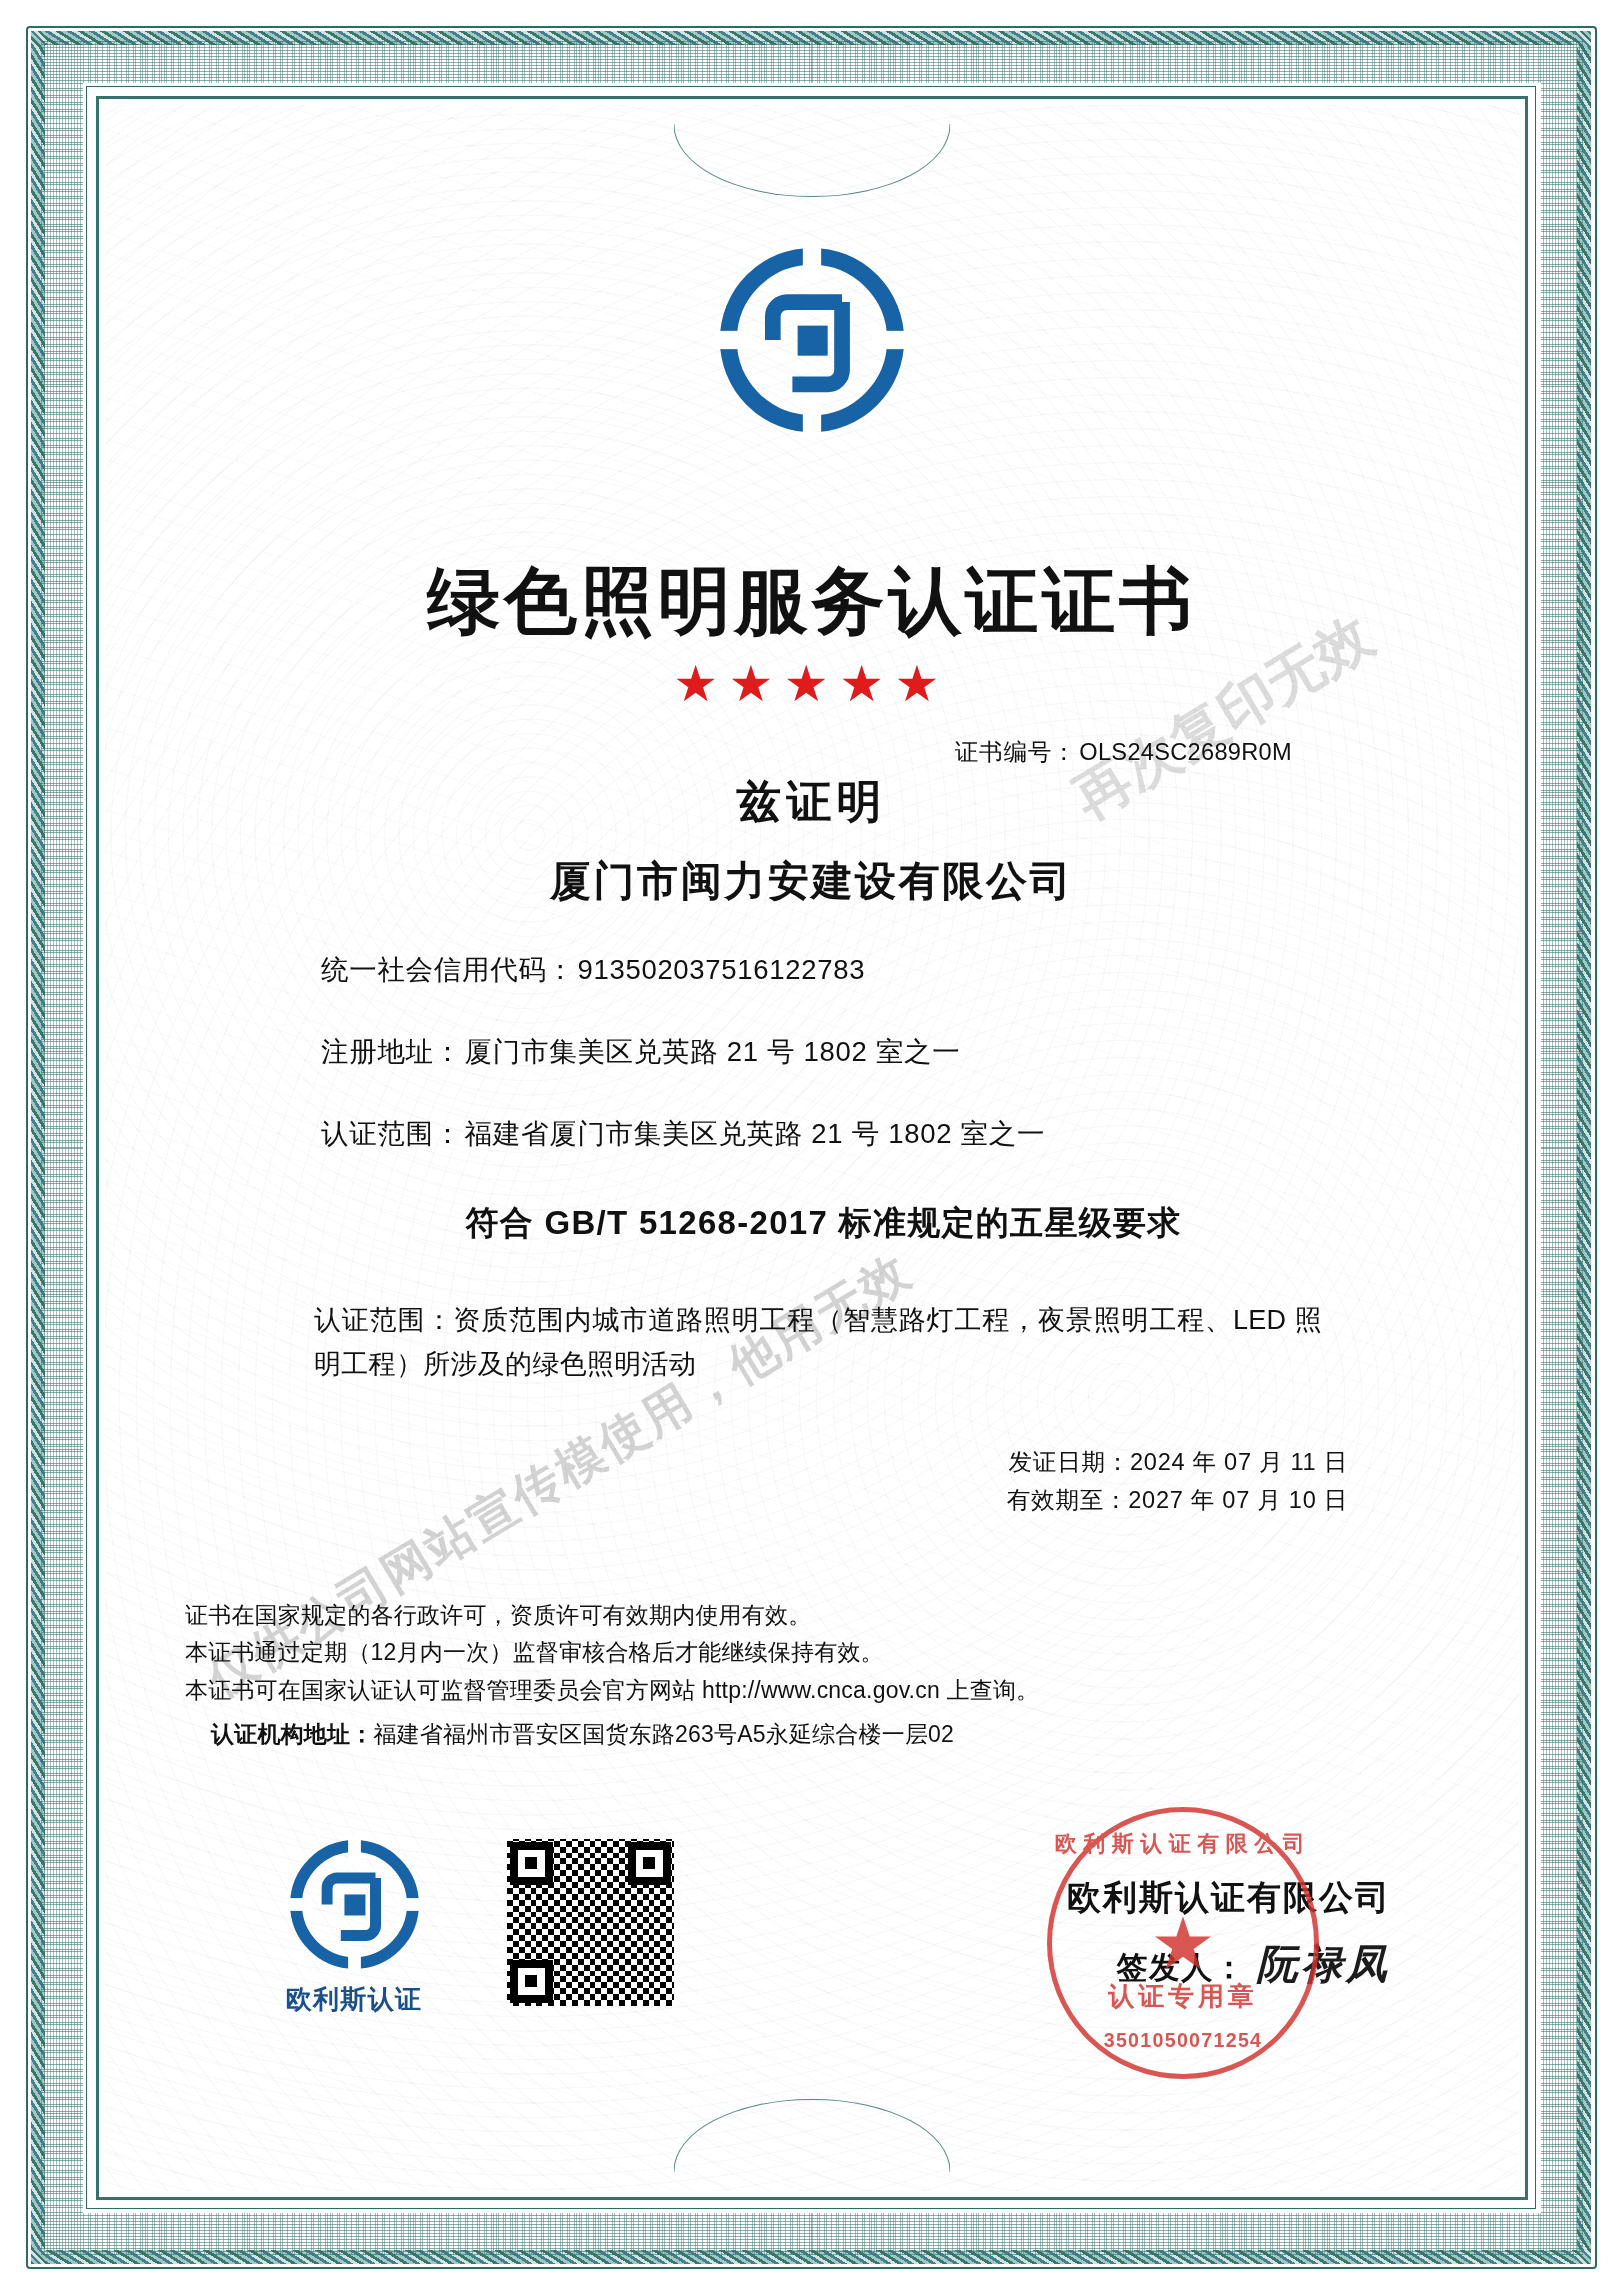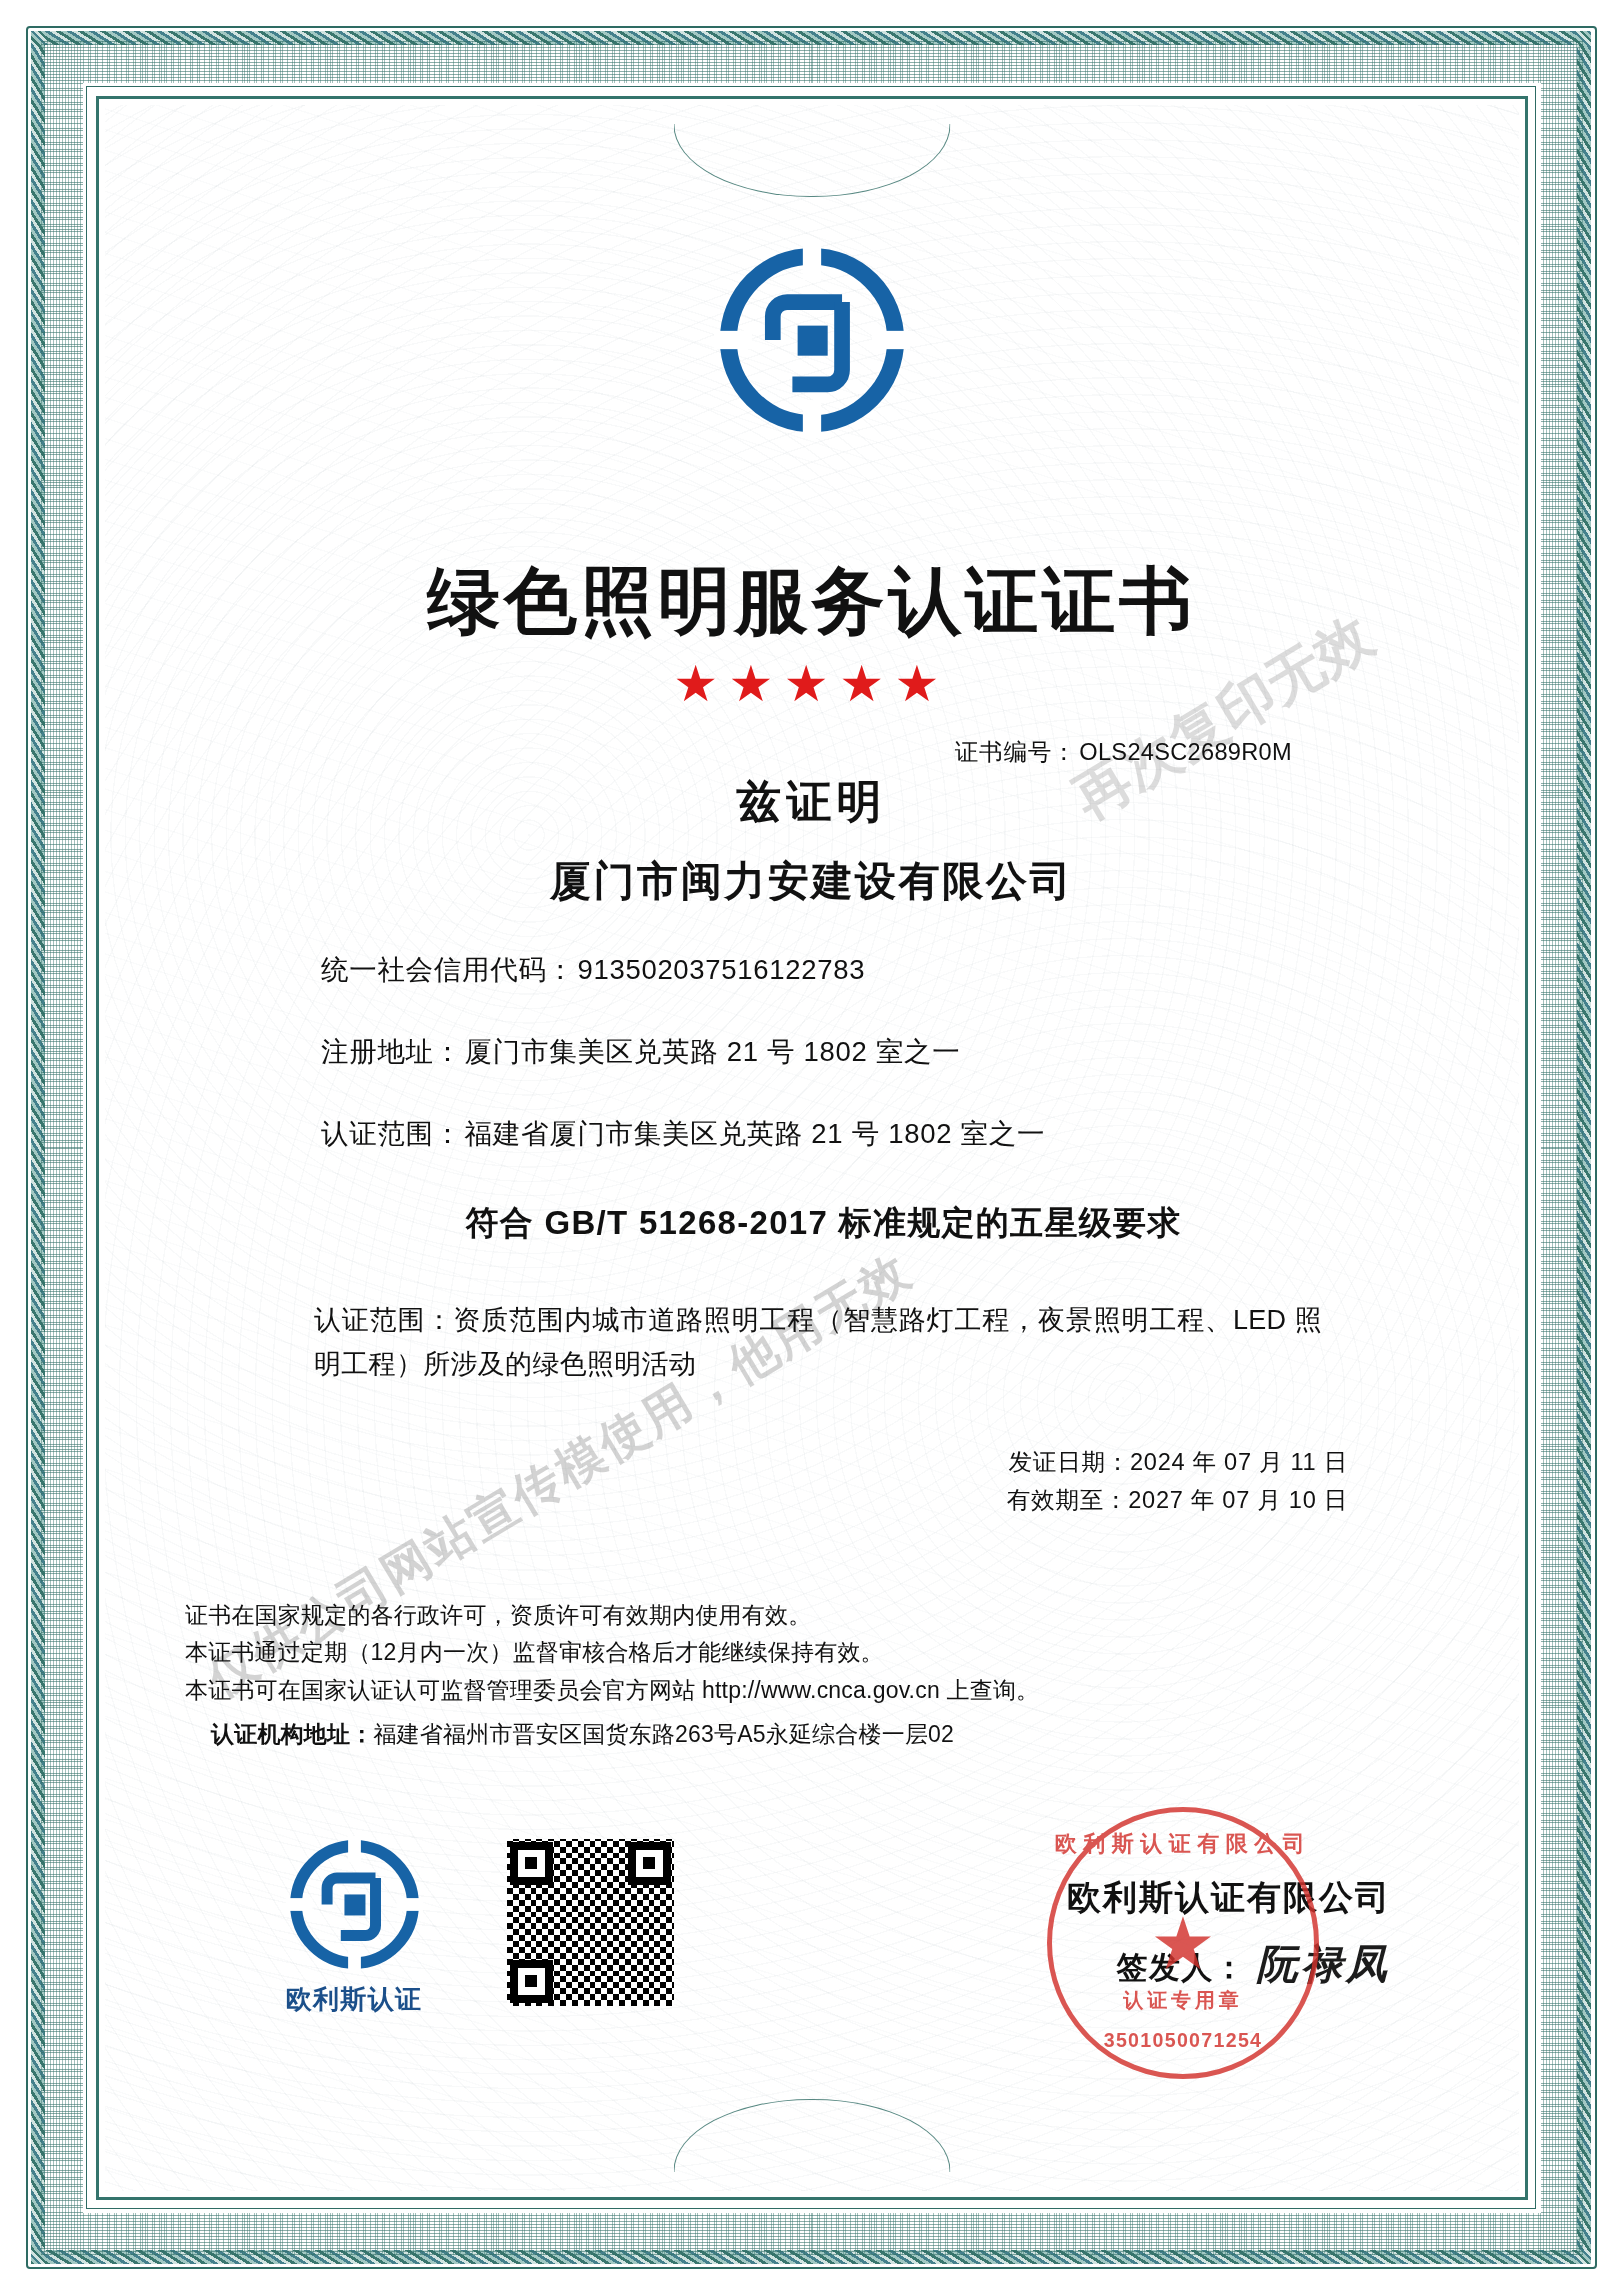--- a/index.html
+++ b/index.html
@@ -350,21 +350,21 @@
     text-align: center;
     font-size: 22px;
     font-weight: 700;
     letter-spacing: 6.5px;
     color: #d2322d;
   }
   .seal-mid-text {
     position: absolute;
     left: 0; right: 0; bottom: 60px;
     text-align: center;
-    font-size: 20px;
+    font-size: 26px;
     font-weight: 700;
     letter-spacing: 3.9px;
     color: #d2322d;
   }
   .seal-code {
     position: absolute;
     left: 0; right: 0; bottom: 22px;
     text-align: center;
     font-size: 19.6px;
     font-weight: 700;

